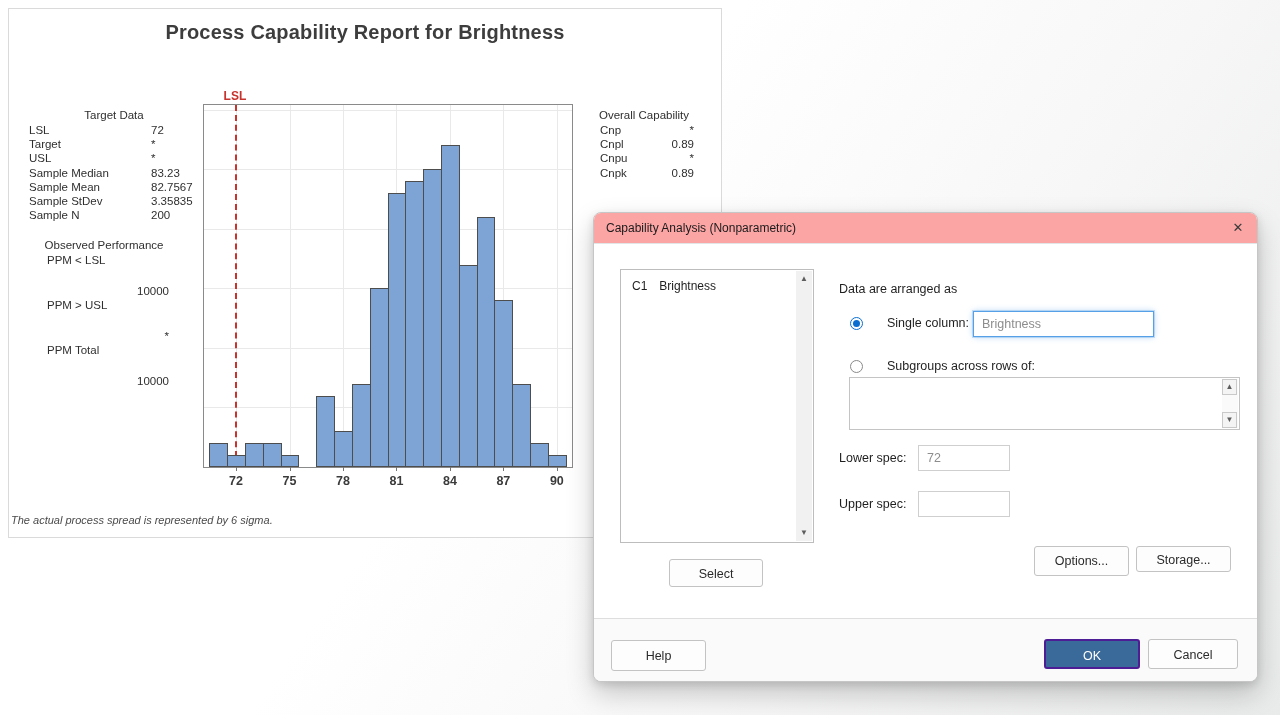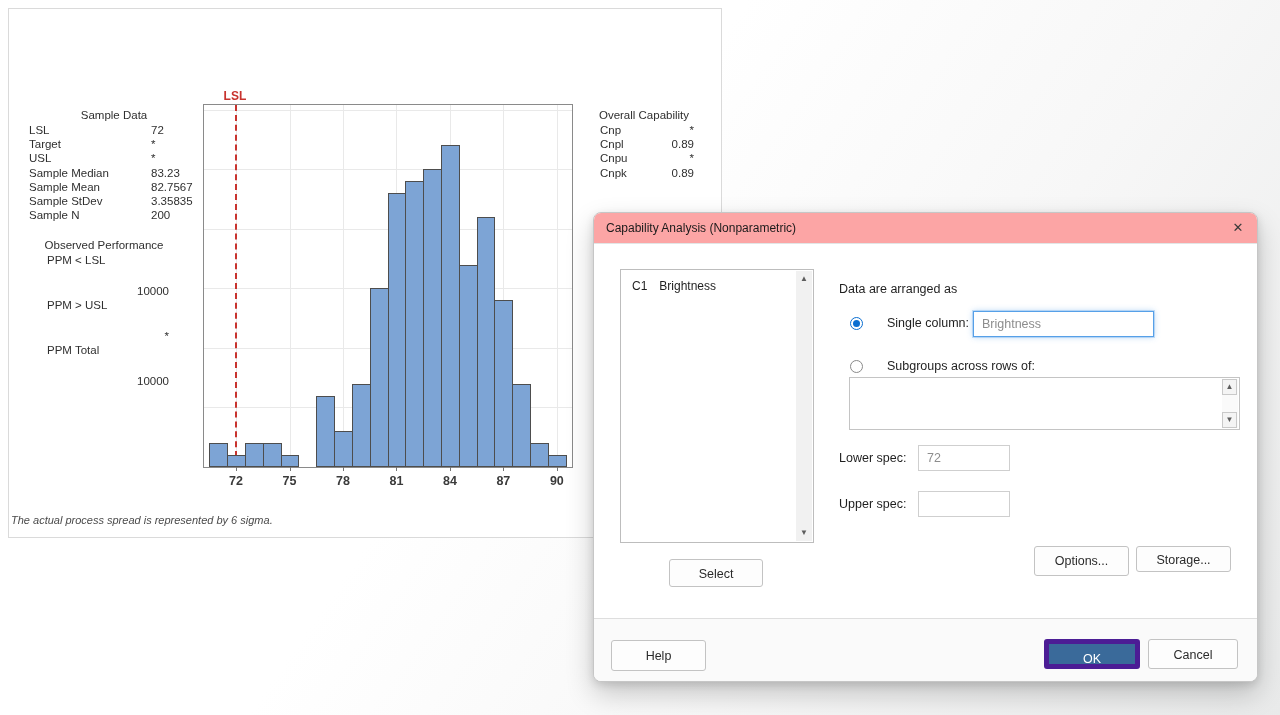--- a/index.html
+++ b/index.html
@@ -87,30 +87,31 @@
   .btn{position:absolute;box-sizing:border-box;border:1px solid #c3c3c3;border-radius:3px;
     background:#fdfdfd;font-family:"Liberation Sans",sans-serif;font-size:12.5px;color:#2b2b2b;
     text-align:center;}
   .btn-select{left:75px;top:346px;width:94px;height:28px;line-height:26px;}
   .btn-options{left:440px;top:333px;width:95px;height:30px;line-height:24px;}
   .btn-storage{left:542px;top:333px;width:95px;height:26px;line-height:24px;}
   .footer{position:absolute;left:0;right:0;top:405px;bottom:0;background:#fafafa;
     border-top:1px solid #dedede;border-radius:0 0 7px 7px;}
   .btn-help{left:17px;top:21px;width:95px;height:31px;line-height:29px;}
   .btn-ok{left:450px;top:20px;width:96px;height:30px;line-height:28px;
-    background:#3a6a9a;border:5px solid #4c1d95;color:#ffffff;}
+    background:#3a6a9a;border:2px solid #4c1d95;color:#ffffff;}
   .btn-cancel{left:554px;top:20px;width:90px;height:30px;line-height:28px;}
 </style>
 </head>
 <body>
 
 <div class="card">
+  <div class="chart-title">Process Capability Report for Brightness</div>
 
   <div class="stat-block pd">
-    <div class="stat-title">Sample Data</div>
+    <div class="stat-title">Target Data</div>
     <div>
         <div class="srow">
           <span class="sl">LSL</span>
           <span class="sv">72</span>
         </div>
         <div class="srow">
           <span class="sl">Target</span>
           <span class="sv">*</span>
         </div>
         <div class="srow">

